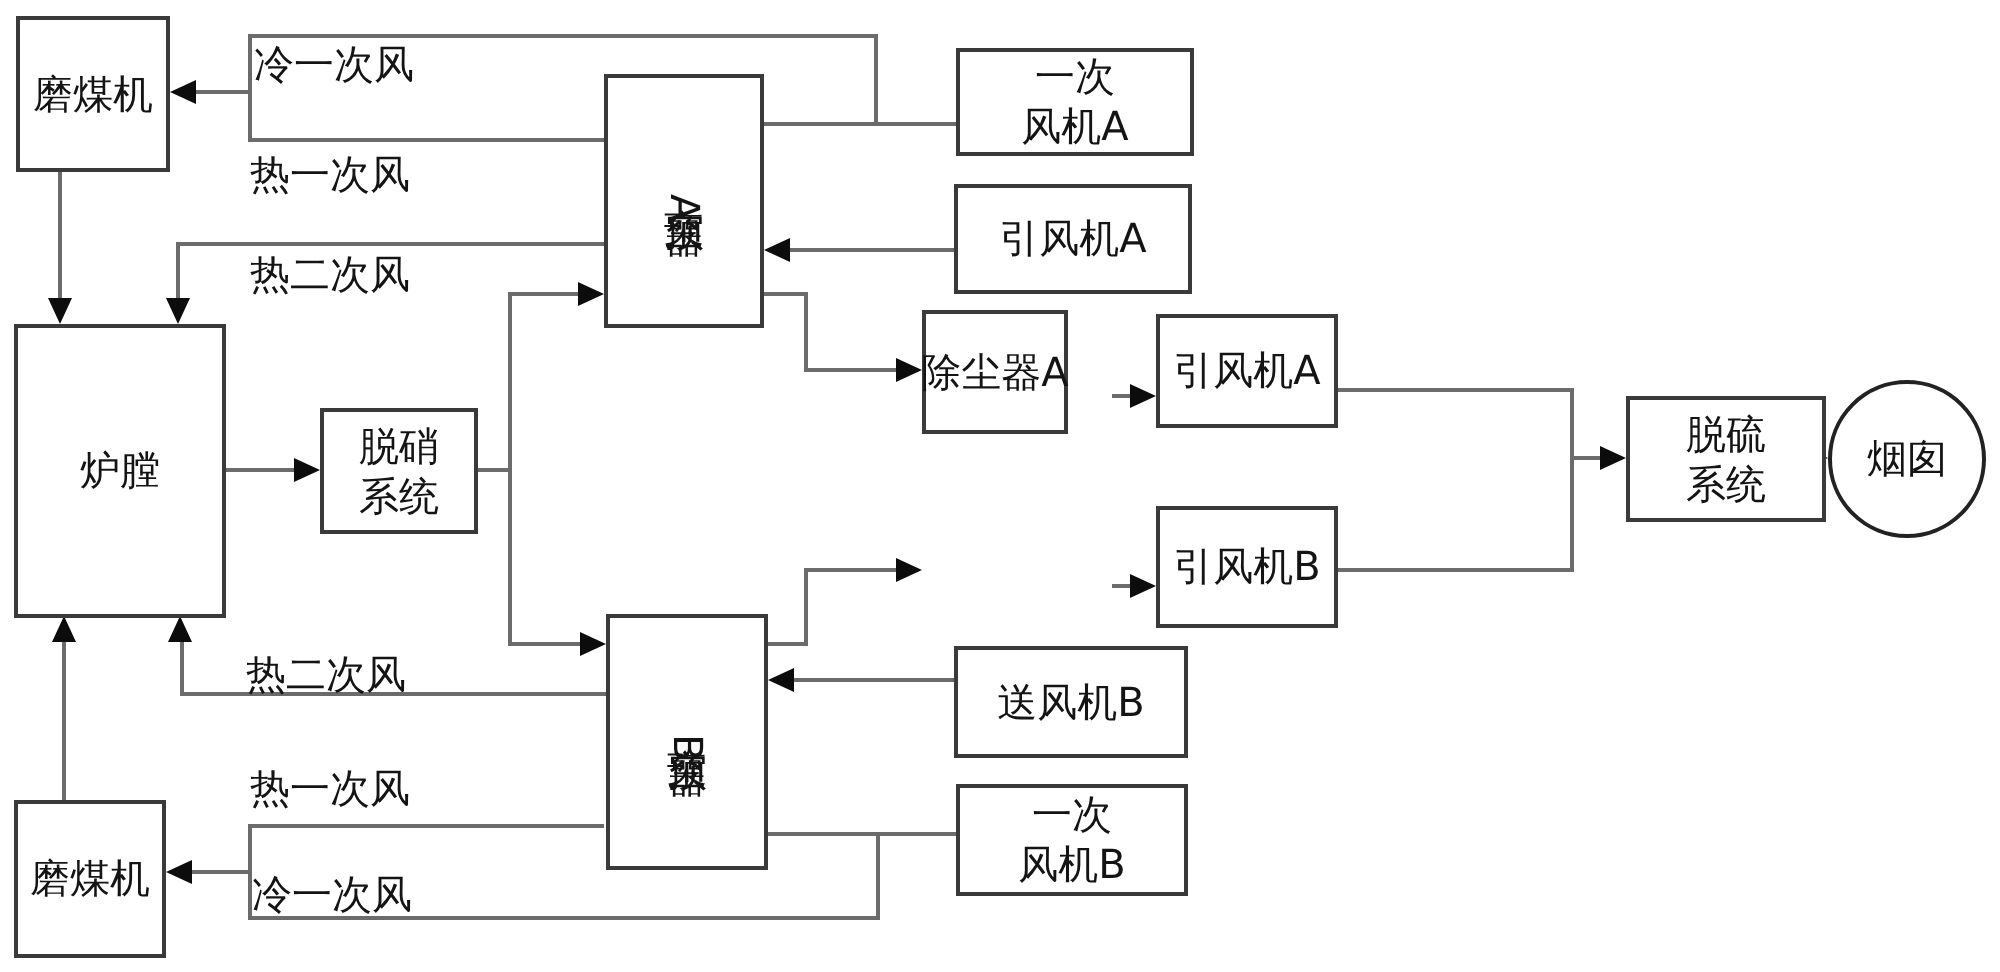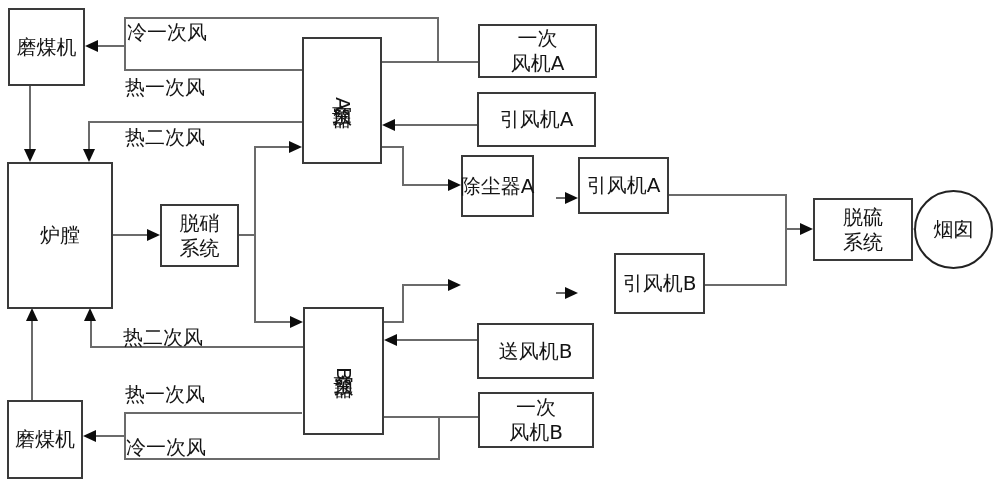--- a/index.html
+++ b/index.html
@@ -153,21 +153,21 @@
 
   <div class="box" style="left:461px;top:155px;width:73px;height:62px;">
     <span>除尘器A</span>
   </div>
 
   <div class="box" style="left:578px;top:157px;width:91px;height:57px;">
     <span>引风机A</span>
   </div>
 
 
-  <div class="box" style="left:578px;top:253px;width:91px;height:61px;margin-left:36px;">
+  <div class="box" style="left:578px;top:253px;width:91px;height:61px;">
     <span>引风机B</span>
   </div>
 
   <div class="box" style="left:477px;top:323px;width:117px;height:56px;align-items:center;">
     <span>送风机B</span>
   </div>
 
   <div class="box" style="left:478px;top:392px;width:116px;height:56px;">
     <span>一次</span>
     <span>风机B</span>

